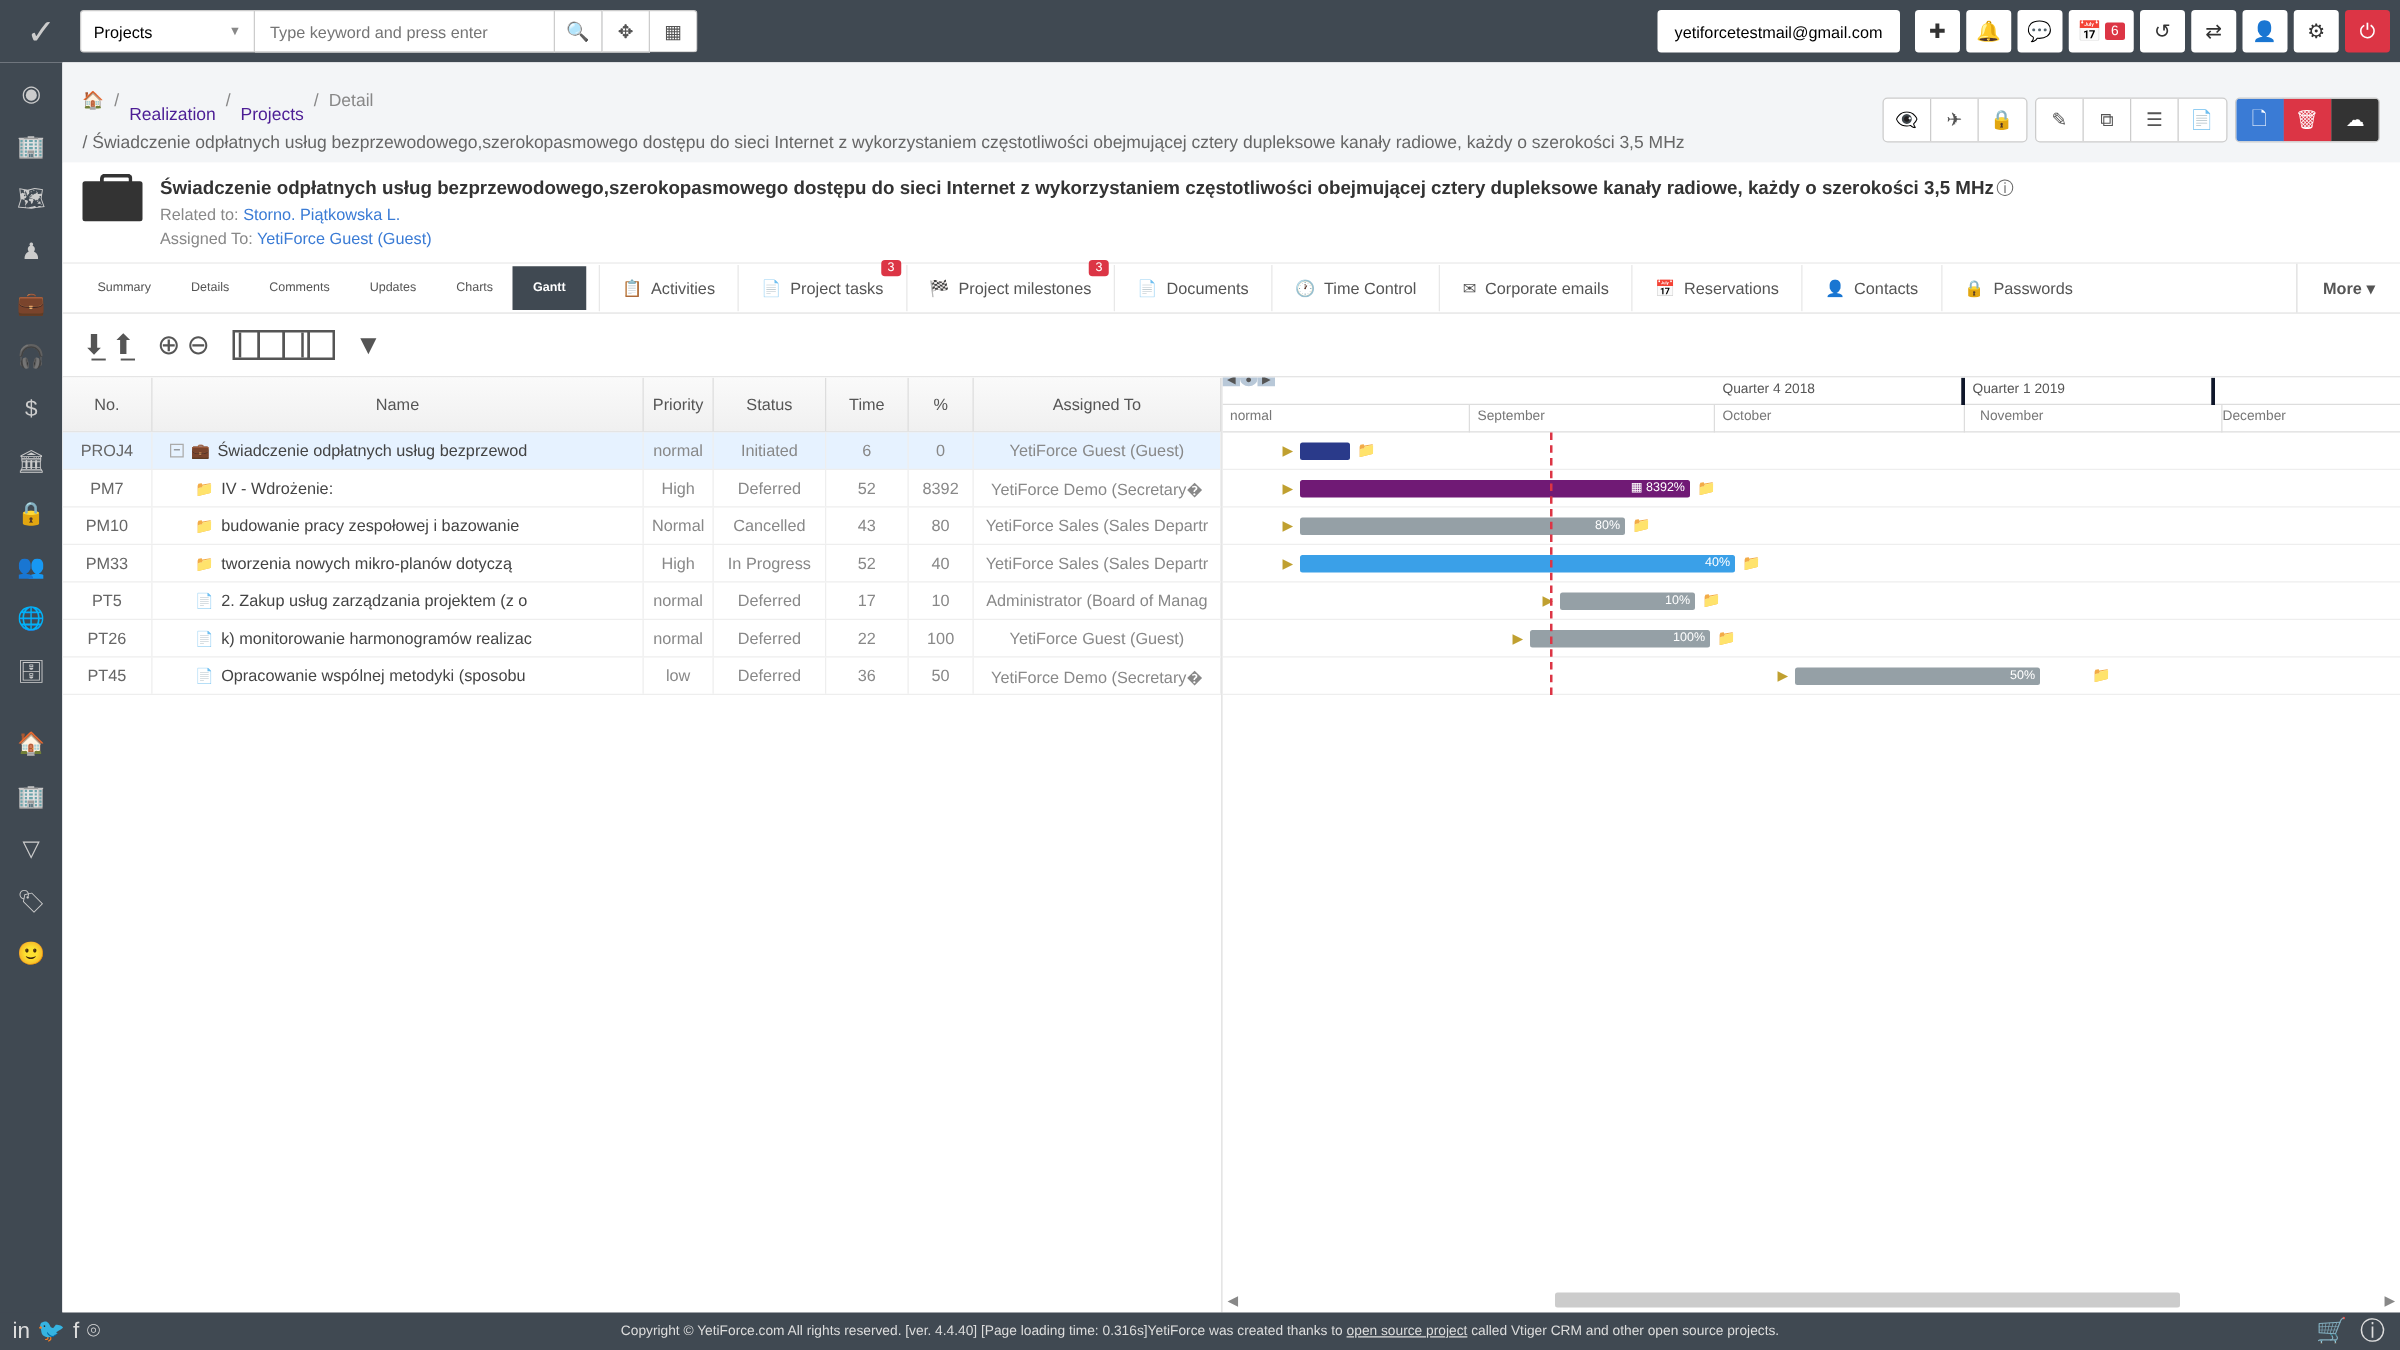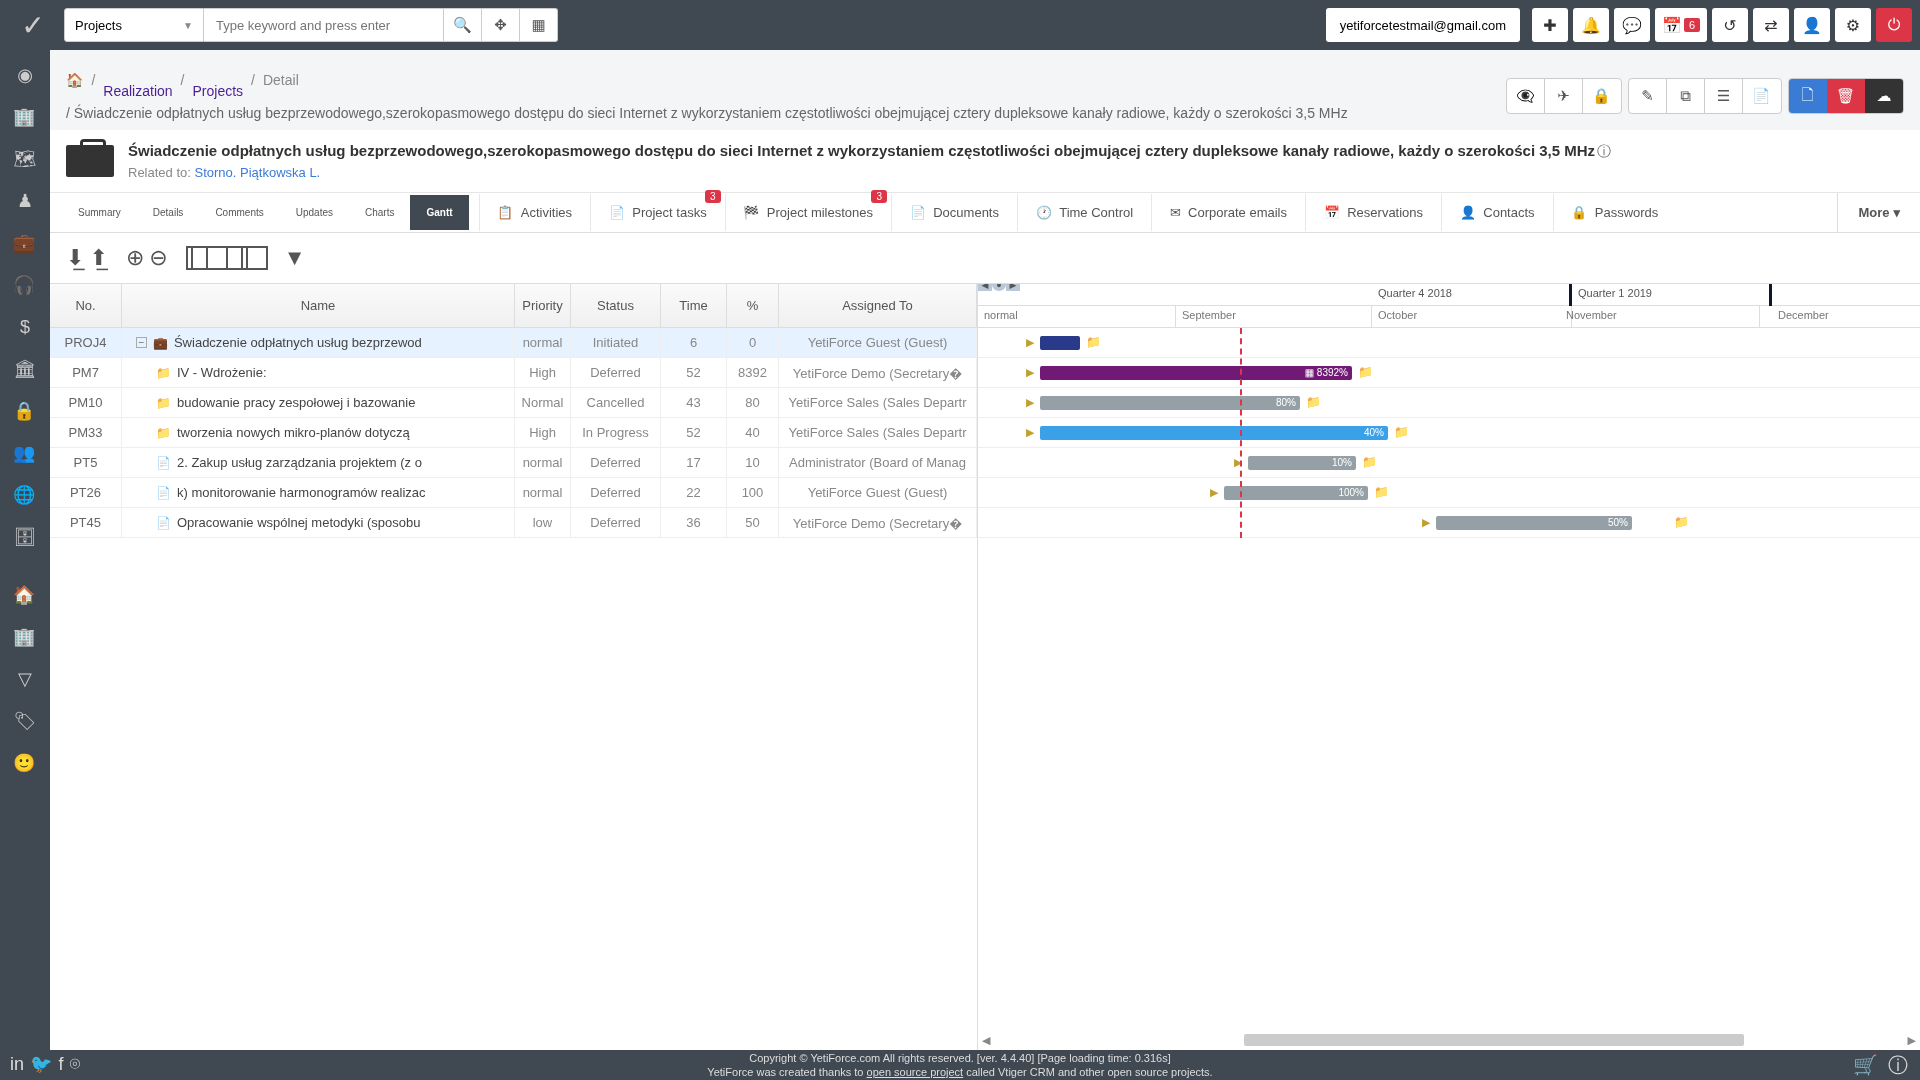--- a/index.html
+++ b/index.html
@@ -120,21 +120,21 @@
 .bar.blue { background: #3aa0e8; }
 .bar-end-icon { position: absolute; font-size: 12px; color: #888; top: 7px; }
 .arrow { position: absolute; font-size: 11px; color: #c0a030; top: 8px; }
 
 .hscroll { position: absolute; bottom: 2px; left: 0; right: 0; height: 16px; display: flex; align-items: center; padding: 0 4px;}
 .hscroll .arr { font-size: 11px; color: #888; cursor: pointer; }
 .hscroll .track { flex: 1; height: 12px; position: relative; margin: 0 4px; }
 .hscroll .thumb { position: absolute; height: 12px; background: #ccc; border-radius: 2px; }
 
 
-.footer { position: absolute; left: 0; right: 0; bottom: 0; height: 30px; background: #404952; color: #ddd; font-size: 11px; display: flex; align-items: center; justify-content: center; flex-direction: column; line-height: 1.3;}
+.footer { position: absolute; left: 0; right: 0; bottom: 0; height: 30px; background: #404952; color: #ddd; font-size: 11px; display: flex; align-items: center; justify-content: center; flex-direction: row; line-height: 1.3;}
 .footer a { color: #ddd; }
 .footer .soc { position: absolute; left: 10px; display: flex; gap: 6px; font-size: 18px; }
 .footer .rgt { position: absolute; right: 12px; display: flex; gap: 10px; font-size: 20px; }
 </style>
 </head>
 <body>
 
 <div class="topbar">
   <div class="logo-area">
       <span class="logo-v">✓</span>
@@ -219,20 +219,21 @@
         <div class="agb dark">☁</div>
       </div>
     </div>
   </div>
 
   <div class="rec-head">
     <div class="rec-icon"></div>
     <div class="rec-text">
       <h2>Świadczenie odpłatnych usług bezprzewodowego,szerokopasmowego dostępu do sieci Internet z wykorzystaniem częstotliwości obejmującej cztery dupleksowe kanały radiowe, każdy o szerokości 3,5 MHz</h2><span class="info-i">ⓘ</span>
       <div class="rec-meta"><span>Related to: </span><a href="#">Storno. Piątkowska L.</a></div>
+      <div class="rec-meta"><span>Assigned To: </span><a href="#">YetiForce Guest (Guest)</a></div>
     </div>
   </div>
 
   <div class="tabrow">
     <div class="tab">Summary</div>
     <div class="tab">Details</div>
     <div class="tab">Comments</div>
     <div class="tab">Updates</div>
     <div class="tab">Charts</div>
     <div class="tab active">Gantt</div>
@@ -355,21 +356,21 @@
           <span>▶</span>
         </div>
         <div class="gr-top">
           <div class="gr-q" style="left:394px;width:200px">Quarter 4 2018</div>
           <div class="gr-q" style="left:594px;width:200px">Quarter 1 2019</div>
         </div>
         <div class="gr-bot">
           <div class="gr-m" style="left:0;width:198px">normal</div>
           <div class="gr-m" style="left:198px;width:196px">September</div>
           <div class="gr-m" style="left:394px;width:200px">October</div>
-          <div class="gr-m" style="left:582px;width:200px">November</div>
+          <div class="gr-m" style="left:600px;width:200px">November</div>
           <div class="gr-m" style="left:794px;width:200px">December</div>
         </div>
       </div>
       <div class="gr-body" id="gr-body">
         <div class="today-line" id="today-line" style="left: 262px;"></div>
       <div class="gr-row">
             <div class="bar blue-dark" style="left: 62px; width: 40px;"></div>
             <span class="arrow" style="left: 48px;">▶</span>
             <span class="bar-end-icon" style="left: 108px;">📁</span>
           </div>

